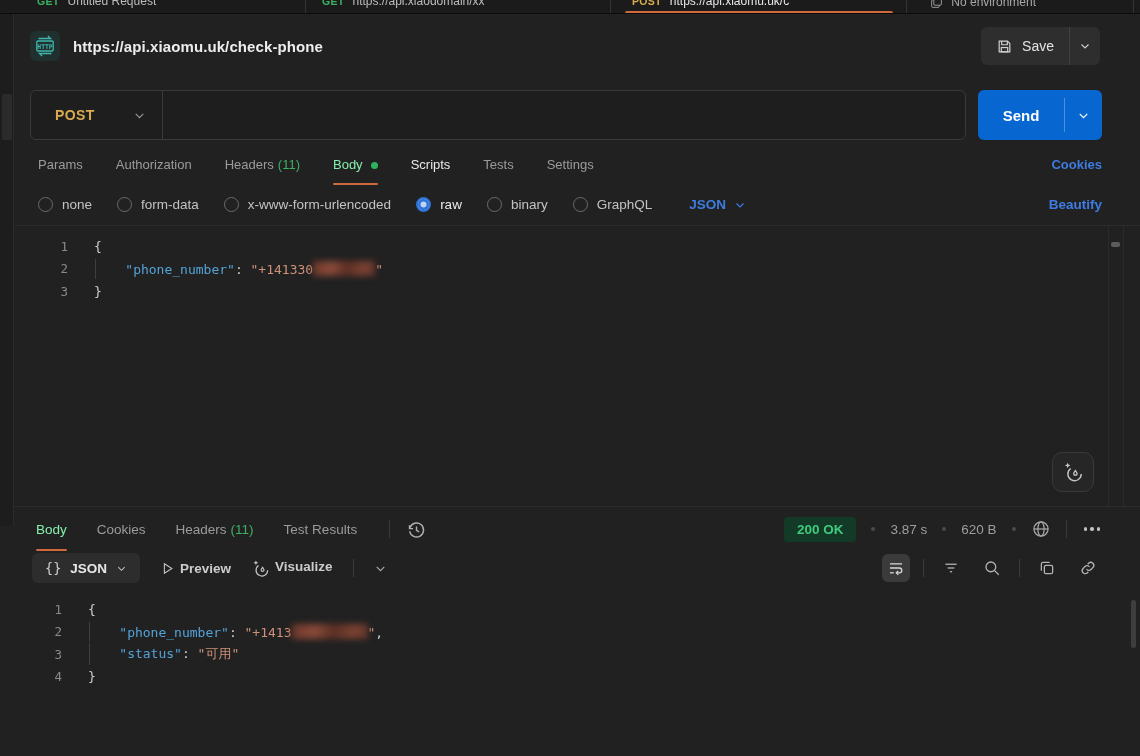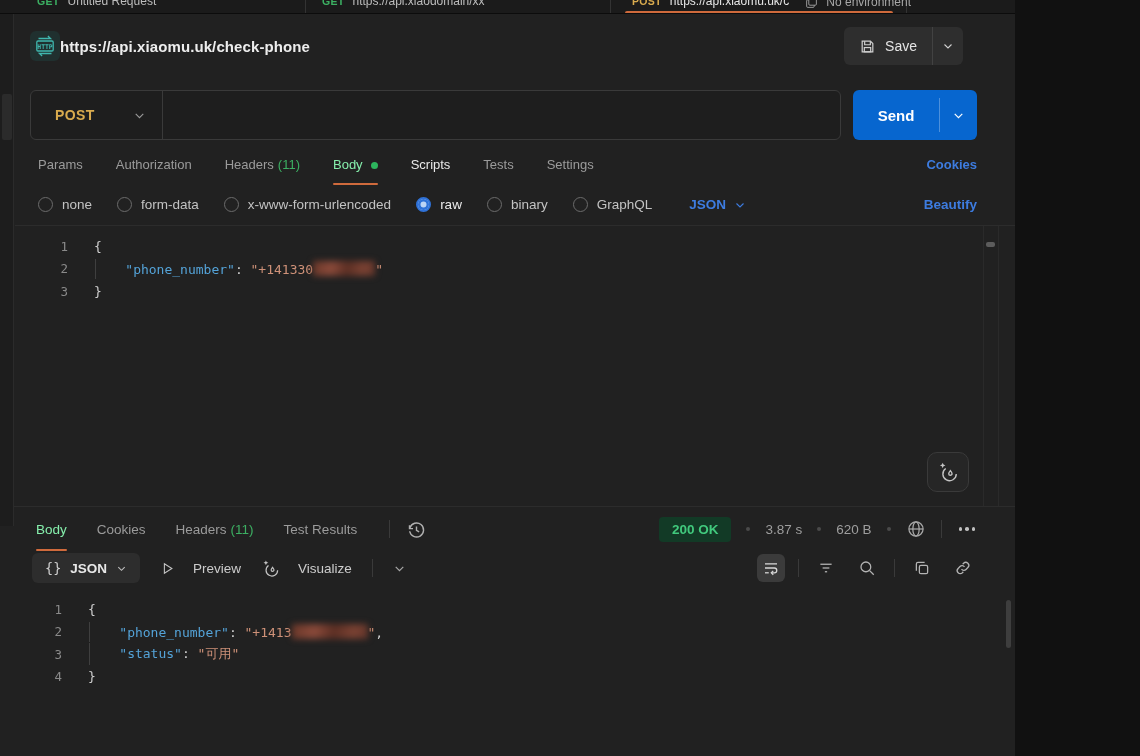--- a/index.html
+++ b/index.html
@@ -1,18 +1,18 @@
 <!DOCTYPE html>
 <html style="--bg: #212121; --topbar-bg: #1b1b1b; --panel: #2e2e2e; --orange: #cf6a3c; --green: #3caf62; --blue: #3d7ce0; --send-blue: #0766cf; --yellow: #d9ab4e; --teal: #3fb6ae; --ok-bg: #123a26; --ok-text: #41c97d; --code-key: #54a3d8; --code-str: #ce9178; --code-punct: #cfcfcf; --text: #e8e8e8;"><head>
 <meta charset="utf-8">
 <style>
   * { margin:0; padding:0; box-sizing:border-box; }
   html,body { width:1140px; height:756px; overflow:hidden; background:#111; }
   .app {
-    position:relative; width:1015px; height:756px;
+    position:relative; width:1140px; height:756px;
     background:var(--bg,#212121);
     font-family:"Liberation Sans", sans-serif;
     color:var(--text,#e8e8e8);
     display:flex; flex-direction:column;
   }
   svg { display:block; }
 
   
   .topbar {
     position:relative; flex:none; height:14px;
@@ -32,21 +32,21 @@
 
   
   .strip { position:absolute; left:0; top:14px; height:512px; width:14px;
            background:#1d1d1d; border-right:1px solid #2b2b2b; }
   .strip-block { position:absolute; left:2px; top:80px; width:10px; height:46px;
                  background:#2b2b2b; border-radius:2px; }
 
   
   .page { margin-left:15px; flex:none; display:flex; flex-direction:column; }
 
-  .title-row { height:64px; display:flex; align-items:center; padding:0 52px 0 15px; }
+  .title-row { height:64px; display:flex; align-items:center; padding:0 40px 0 15px; gap:13px; }
   .http-badge { width:30px; height:30px; border-radius:6px; background:#20302f;
                 display:flex; align-items:center; justify-content:center; flex:none; }
   .req-title { font-size:15px; font-weight:700; color:#ededed; letter-spacing:.1px; }
   .save-btn { margin-left:auto; display:flex; align-items:center; height:38px;
               background:var(--panel,#2e2e2e); border-radius:6px; overflow:hidden; }
   .save-main { display:flex; align-items:center; gap:9px; padding:0 15px; height:100%;
                font-size:14px; color:#e4e4e4; }
   .save-sep { width:1px; height:100%; background:#424242; }
   .save-caret { width:30px; height:100%; display:flex; align-items:center; justify-content:center; color:#cfcfcf; }
 
@@ -120,21 +120,21 @@
   .meta { color:#9e9e9e; font-size:13.5px; }
   .sep-dot { width:4px; height:4px; border-radius:50%; background:#4a4a4a; }
   .icon-dim { color:#a8a8a8; }
   .ellipsis { display:flex; gap:3px; padding:0 2px; }
   .ellipsis i { width:3.5px; height:3.5px; border-radius:50%; background:#c0c0c0; }
 
   .resp-toolbar { display:flex; align-items:center; gap:20px; padding:2px 38px 9px 32px; }
   .json-pill { display:flex; align-items:center; gap:9px; background:#2d2d2d; border-radius:6px;
                padding:7px 13px; font-size:13.5px; font-weight:700; color:#e8e8e8; cursor:pointer; }
   .json-glyph { font-family:"DejaVu Sans Mono", monospace; font-weight:400; color:#cfcfcf; }
-  .tool-label { display:flex; align-items:center; gap:18px; color:#cccccc; font-size:13.5px; cursor:pointer; }
+  .tool-label { display:flex; gap:5px; color:#cccccc; font-size:13.5px; cursor:pointer;font-weight:bold; }
   .caret-solo { color:#a8a8a8; }
   .tool-icons { margin-left:auto; display:flex; align-items:center; gap:13px; color:#b4b4b4; }
   .tbtn { display:flex; align-items:center; justify-content:center; padding:5px; border-radius:6px; cursor:pointer; }
   .tbtn.active { background:#3b3b3b; }
 
   .resp-body { position:relative; flex:1; padding-top:6px;
                font-family:"DejaVu Sans Mono", monospace; font-size:13px; }
   .resp-body .gutter { width:62px; }
   .resp-scroll-thumb { position:absolute; right:4px; top:8px; width:5px; height:48px;
                        background:#3e3e3e; border-radius:3px; }

